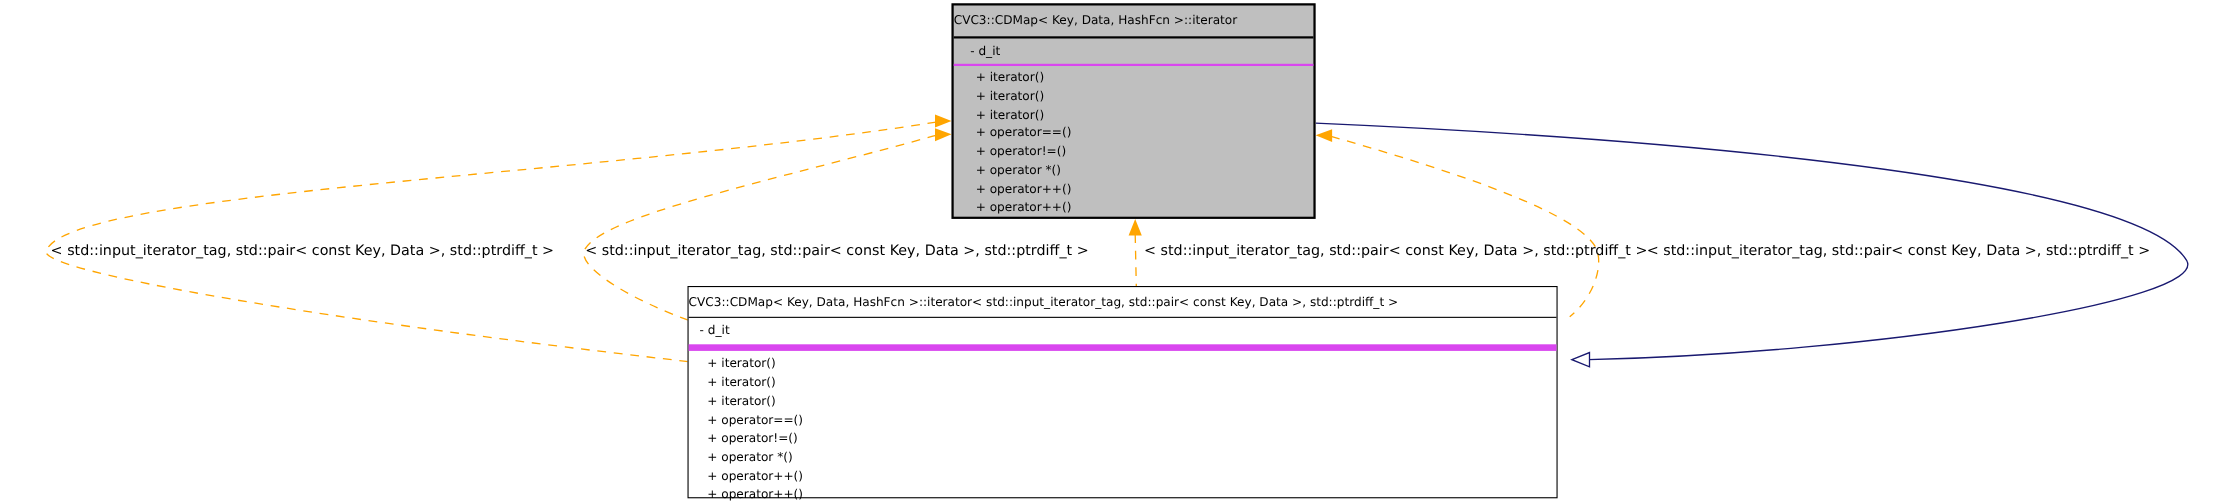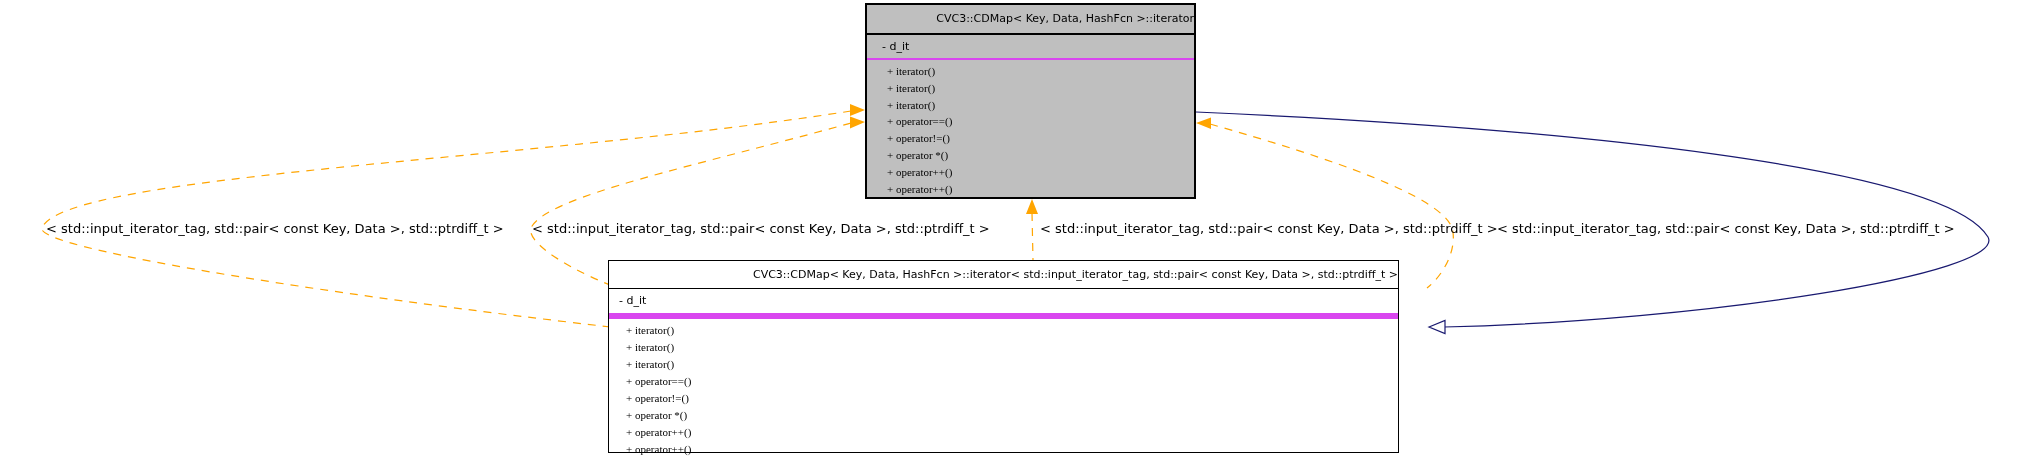--- a/index.html
+++ b/index.html
@@ -19,37 +19,37 @@
     border:1px solid #000000;
     box-sizing:border-box;
     font-size:11px;
   }
   .uml-box.template{
     left:865px;top:3px;width:331px;height:196px;
     background:#bfbfbf;
     border-width:2px;
   }
   .uml-box.instance{
-    left:608px;top:260px;width:791px;height:193px;
+    left:625px;top:260px;width:791px;height:193px;
   }
   .uml-hdr{
-    text-align:right;
+    text-align:left;
     white-space:nowrap;
     overflow:hidden;
     border-bottom:1px solid #000000;
   }
   .template .uml-hdr{height:28px;line-height:28px;border-bottom-width:2px;}
   .instance .uml-hdr{height:27px;line-height:27px;}
   .uml-attrs{
     border-bottom:6px solid #d946ef;
     white-space:nowrap;
   }
   .template .uml-attrs{height:23px;line-height:23px;padding-left:15px;border-bottom-width:2px;}
   .instance .uml-attrs{height:24px;line-height:24px;padding-left:10px;}
-  .uml-methods{white-space:nowrap;font-family:Liberation Serif, serif;}
+  .uml-methods{white-space:nowrap;}
   .template .uml-methods{padding:3px 0 0 20px;}
   .template .uml-methods div{line-height:16.8px;}
   .instance .uml-methods{padding:3px 0 0 17px;}
   .instance .uml-methods div{line-height:17px;}
   .edge-label{
     position:absolute;
     top:222px;
     font-size:13px;
     line-height:14px;
     white-space:nowrap;

